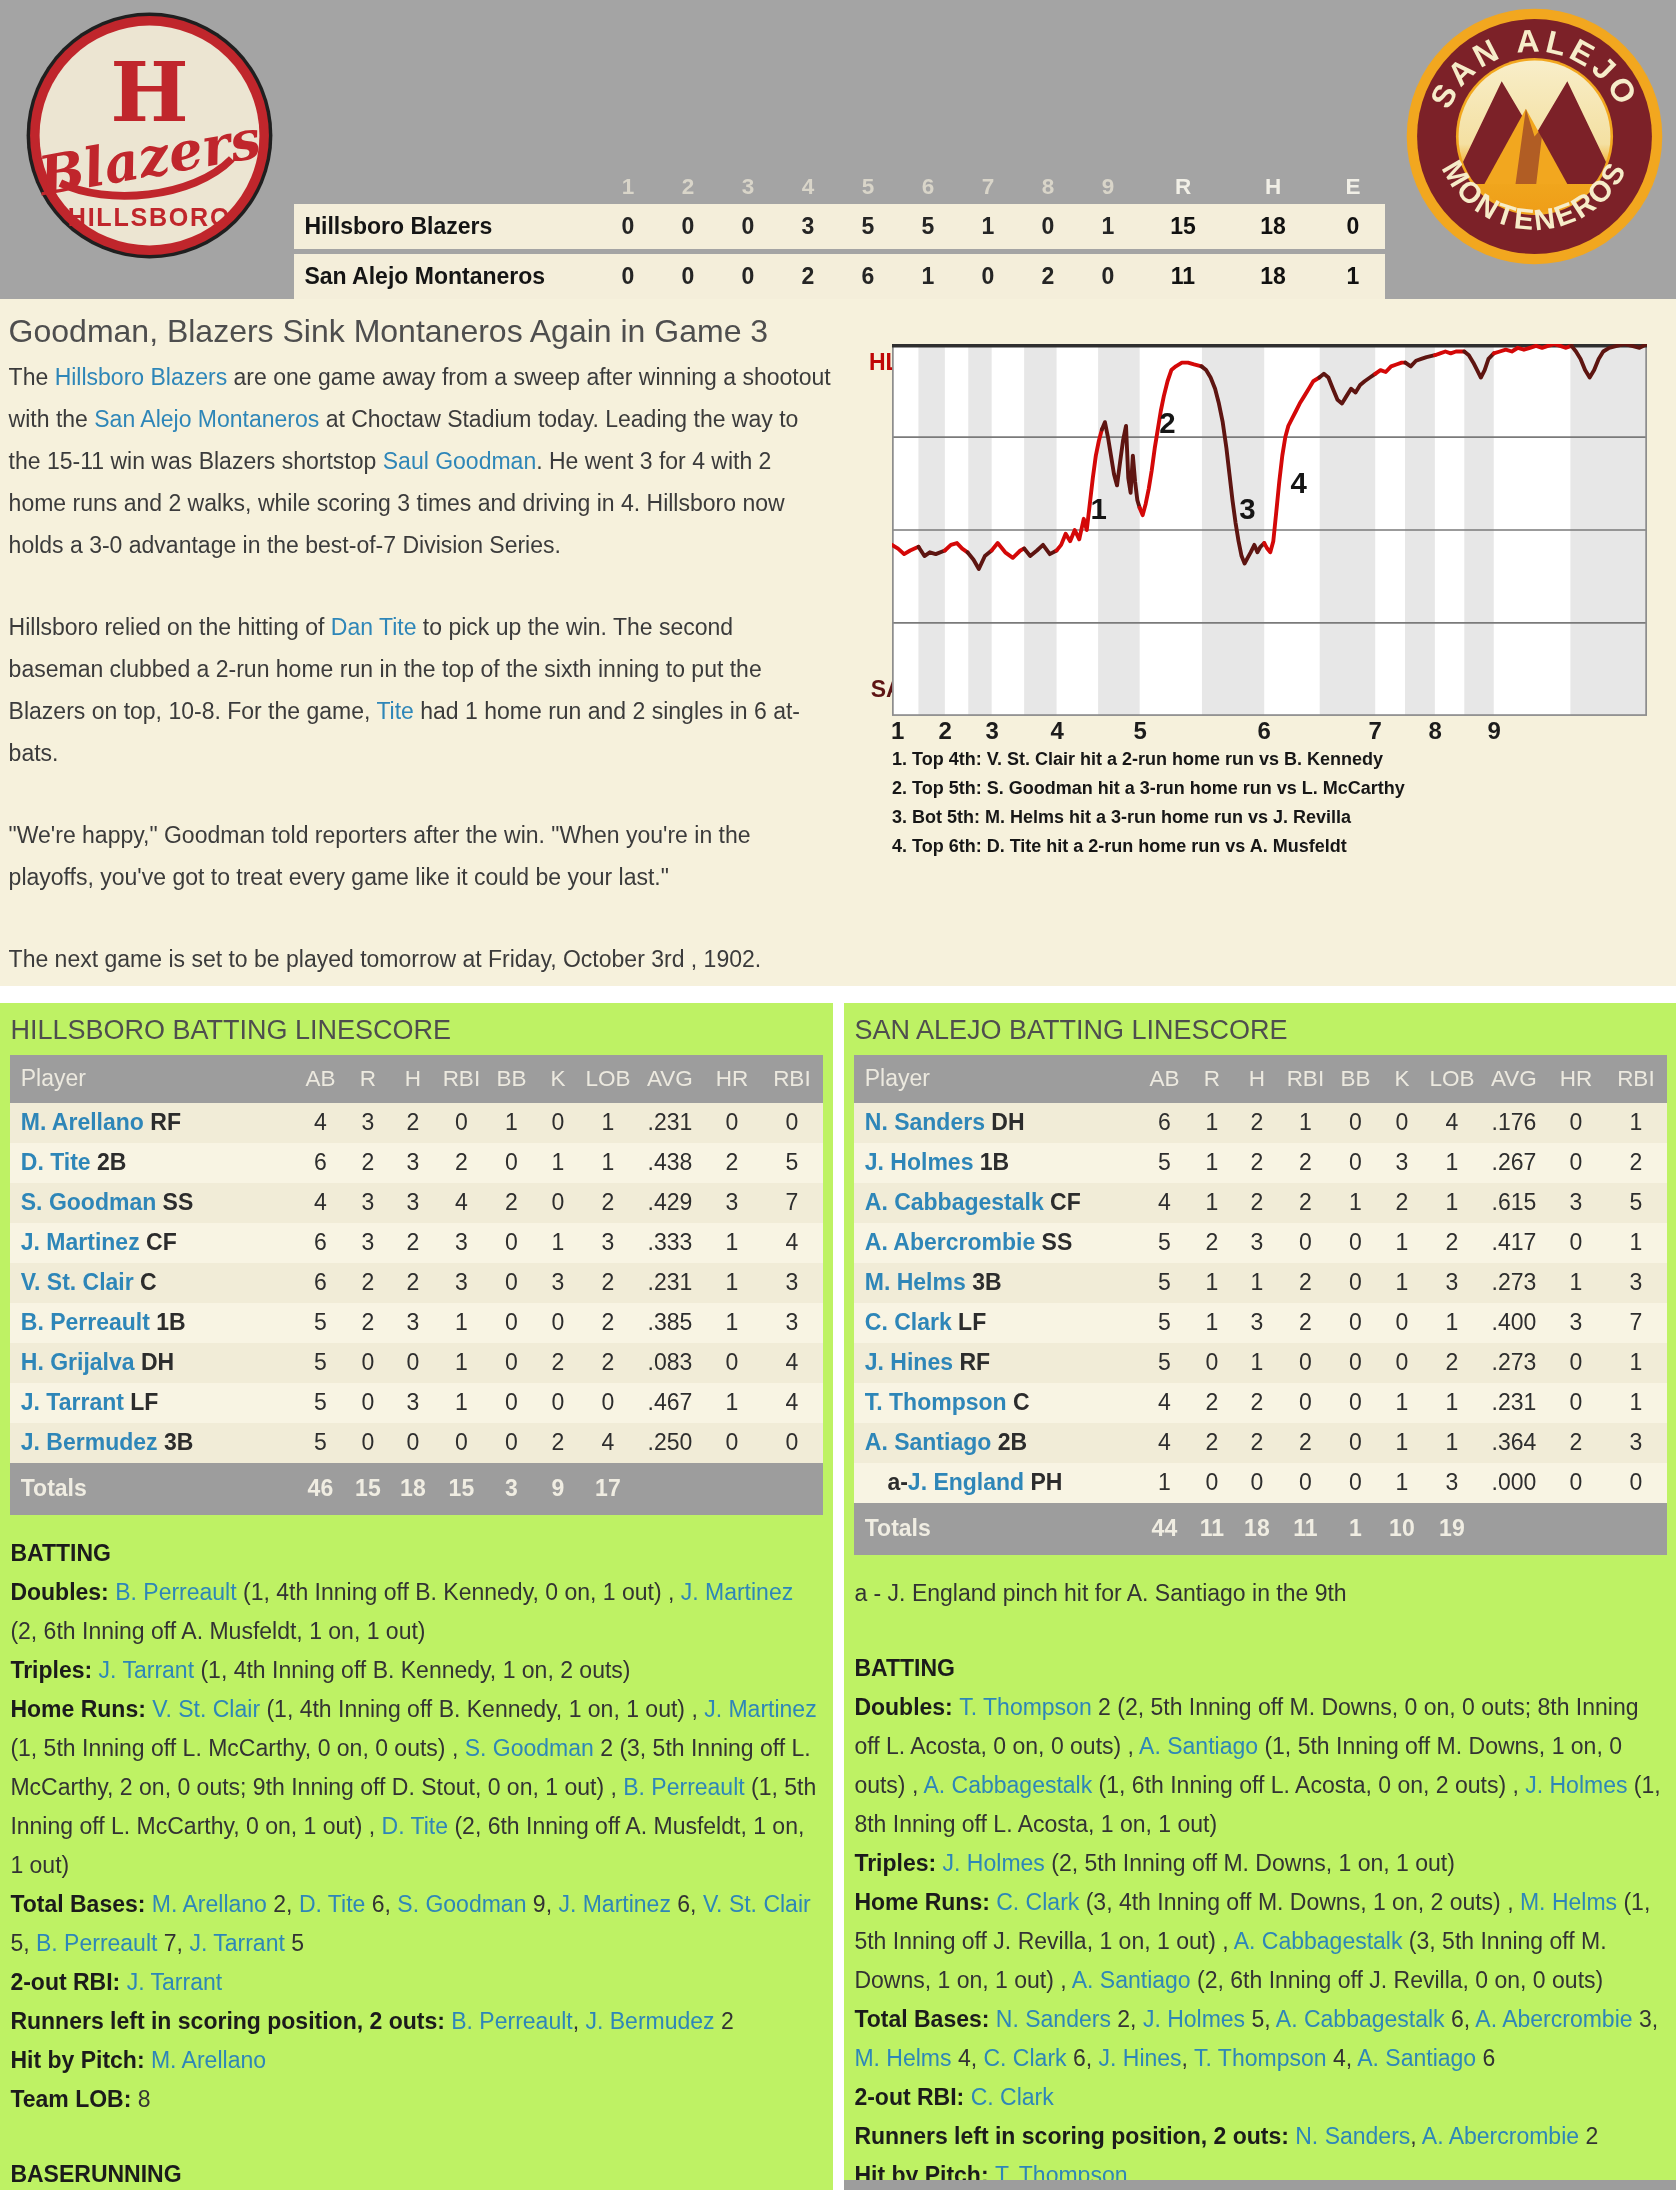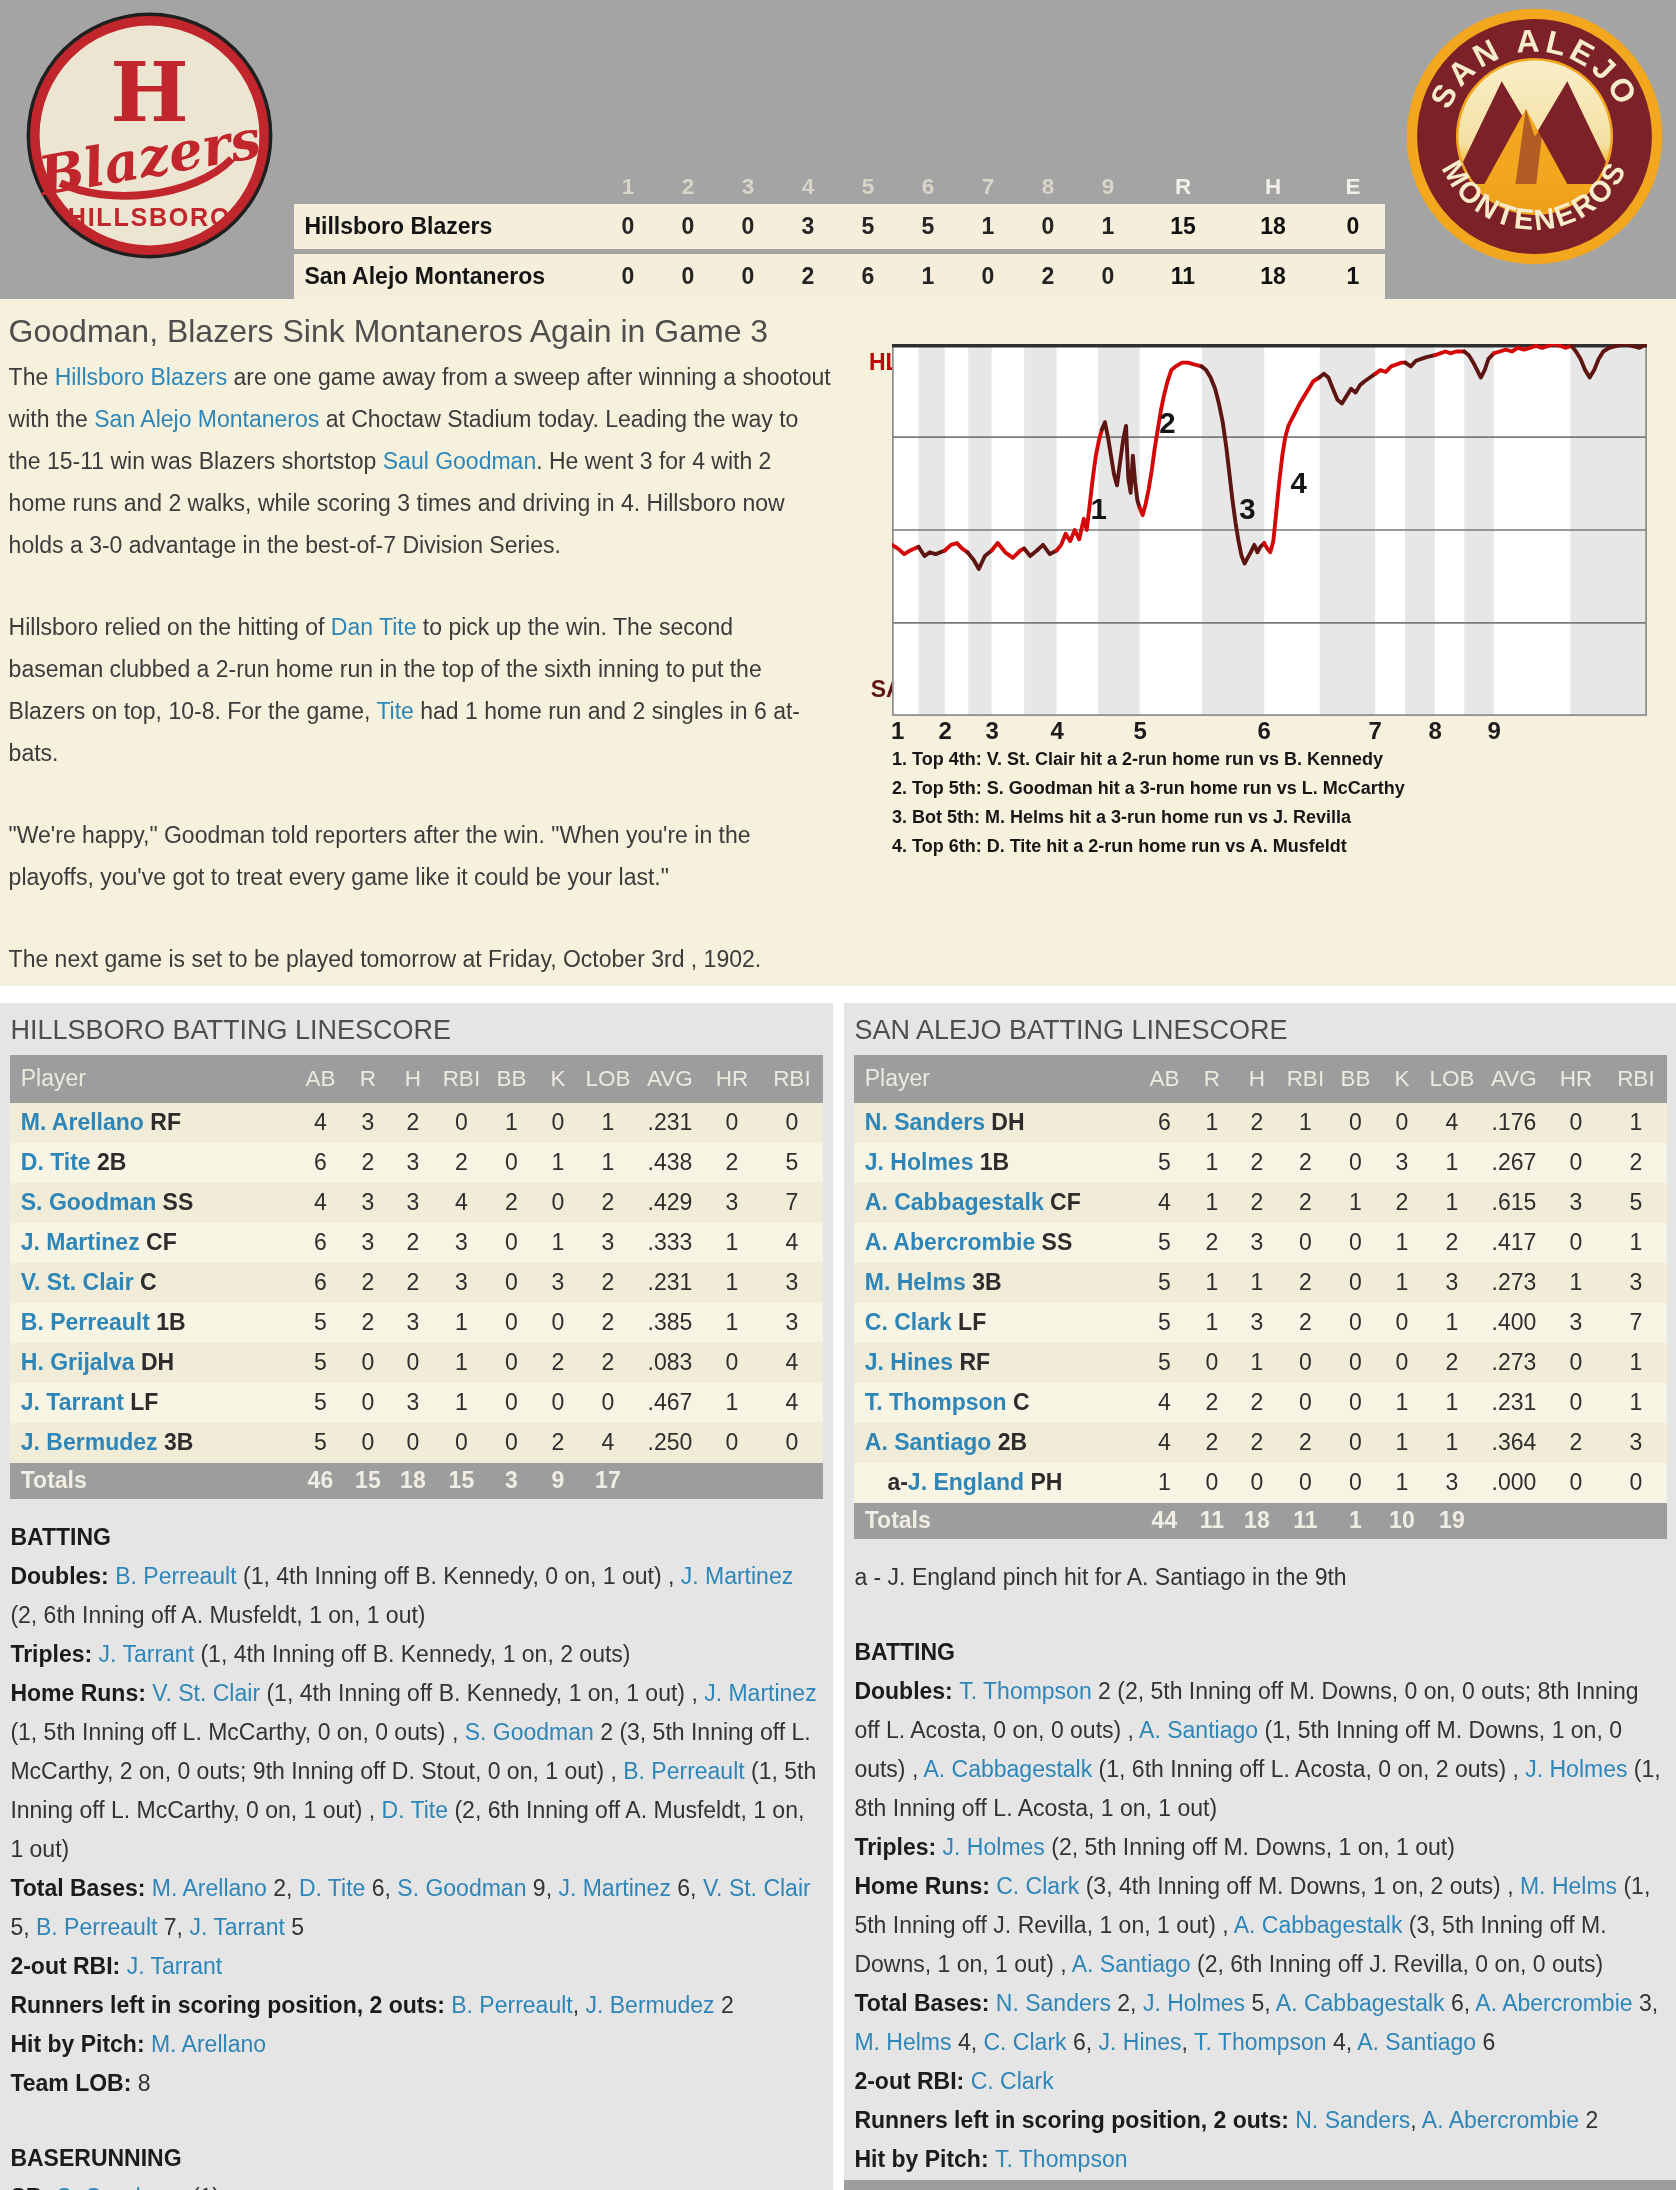--- a/index.html
+++ b/index.html
@@ -31,37 +31,37 @@
   .b{font-weight:bold;color:#1b1b1b;}
   
   .chart{position:absolute;left:869px;top:38px;width:804px;height:640px;}
   .wp-home{position:absolute;left:0px;top:12px;font-size:23px;font-weight:bold;color:#c00707;}
   .wp-away{position:absolute;left:1.7px;top:339px;font-size:23px;font-weight:bold;color:#5e1414;}
   .chart svg{position:absolute;left:23px;top:7px;}
   .tick{position:absolute;top:380px;width:22.5px;text-align:center;font-size:24px;font-weight:bold;color:#1c1c1c;}
   .chart-legend{position:absolute;left:23px;top:408px;width:778px;}
   .legend-line{font-size:18px;font-weight:bold;color:#161616;line-height:29px;}
   
-  .panel{position:absolute;top:1003px;height:1187px;background:#e5e5e5;}
+  .panel{position:absolute;top:1003px;height:1187px;background:#bef264;}
   .panel-left{left:0;width:833px;}
   .panel-right{left:844px;width:833px;}
   .panel-title{padding:12px 0 8.6px 10.4px;font-size:27px;color:#4e4e4e;}
   .sg-row{display:grid;grid-template-columns:285px 50px 45px 45px 52px 48px 45px 55px 69px 55px 65px;
           align-items:center;margin:0 10.4px;}
   .sg-head{height:48px;background:#9d9d9d;}
   .sg-head .sg-cell{color:#ece9df;font-size:22.5px;}
   .sg-head .sg-player{color:#ece9df;}
   .sg-player{padding-left:10.4px;font-size:23px;text-align:left;}
   .sg-cell{text-align:center;font-size:23px;color:#2e2e2e;}
   .sg-body{height:40px;}
   .sg-body:nth-child(odd){background:#f8f4e3;}
   .sg-body:nth-child(even){background:#f1ecd7;}
   .sg-body .sg-player .lnk{font-weight:600;}
   .sg-pos{color:#2c2c2c;font-weight:600;}
-  .sg-tot{height:36px;background:#9d9d9d;}
+  .sg-tot{height:52px;background:#9d9d9d;}
   .sg-tot .sg-cell,.sg-tot .sg-player{color:#f0ede2;font-weight:600;font-size:23px;}
   .indent{padding-left:33px;}
   .notes{margin:19px 10.4px 0 10.4px;}
   .note-line{font-size:23px;line-height:39px;color:#333;}
   .spacer{height:36px;}
   .bottom-strip{position:absolute;left:0;bottom:0;width:100%;height:10.4px;background:#9d9d9d;}
 </style>
 </head>
 <body>
 

